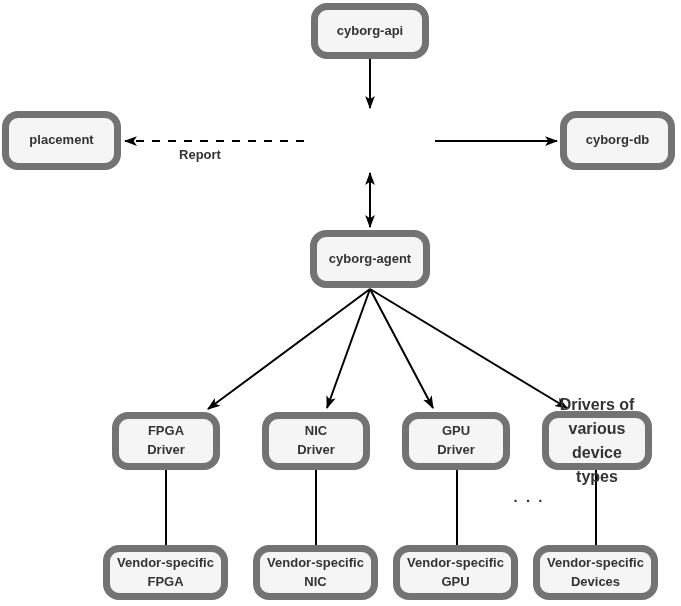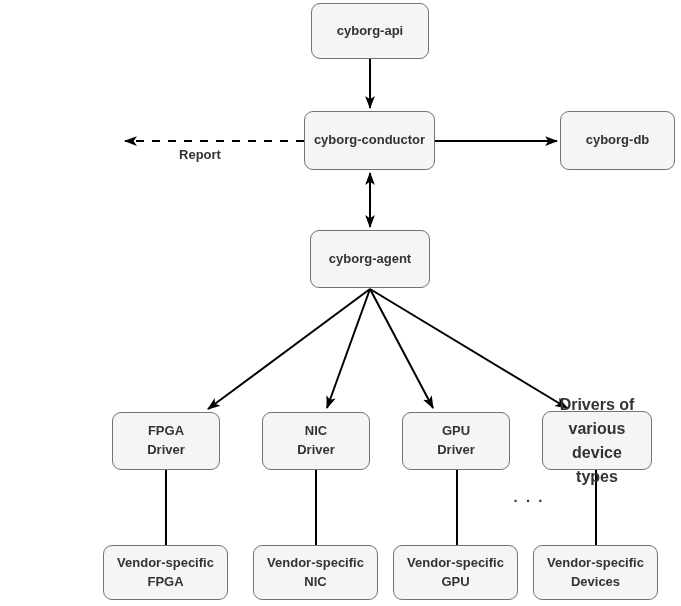--- a/index.html
+++ b/index.html
@@ -19,22 +19,22 @@
     position: absolute;
     left: 0;
     top: 0;
     width: 681px;
     height: 606px;
   }
   .node {
     position: absolute;
     box-sizing: border-box;
     background: #f5f5f5;
-    border: 1px solid #737373;
-    border-radius: 9px;
+    border: 7px solid #737373;
+    border-radius: 16px;
     display: flex;
     align-items: center;
     justify-content: center;
     text-align: center;
     font-size: 13px;
     font-weight: bold;
     color: #333333;
     line-height: 1.45;
     white-space: pre-line;
   }
@@ -88,22 +88,22 @@
     <line x1="370" y1="289" x2="567" y2="408" stroke="#000000" stroke-width="2" marker-end="url(#ah)"></line>
 
     <line x1="166" y1="470" x2="166" y2="545" stroke="#000000" stroke-width="2"></line>
     <line x1="316" y1="470" x2="316" y2="545" stroke="#000000" stroke-width="2"></line>
     <line x1="457" y1="470" x2="457" y2="545" stroke="#000000" stroke-width="2"></line>
     <line x1="596" y1="470" x2="596" y2="545" stroke="#000000" stroke-width="2"></line>
   </svg>
 
   <div class="node" id="n-cyborg-api">cyborg-api</div>
 
+  <div class="node" id="n-placement">placement</div>
 
-  <div class="node" id="n-cyborg-conductor">cyborg-conductor</div>
 
   <div class="node" id="n-cyborg-db">cyborg-db</div>
 
   <div class="node" id="n-cyborg-agent">cyborg-agent</div>
 
   <div class="node" id="n-fpga-driver">FPGA
 Driver</div>
 
   <div class="node" id="n-nic-driver">NIC
 Driver</div>

